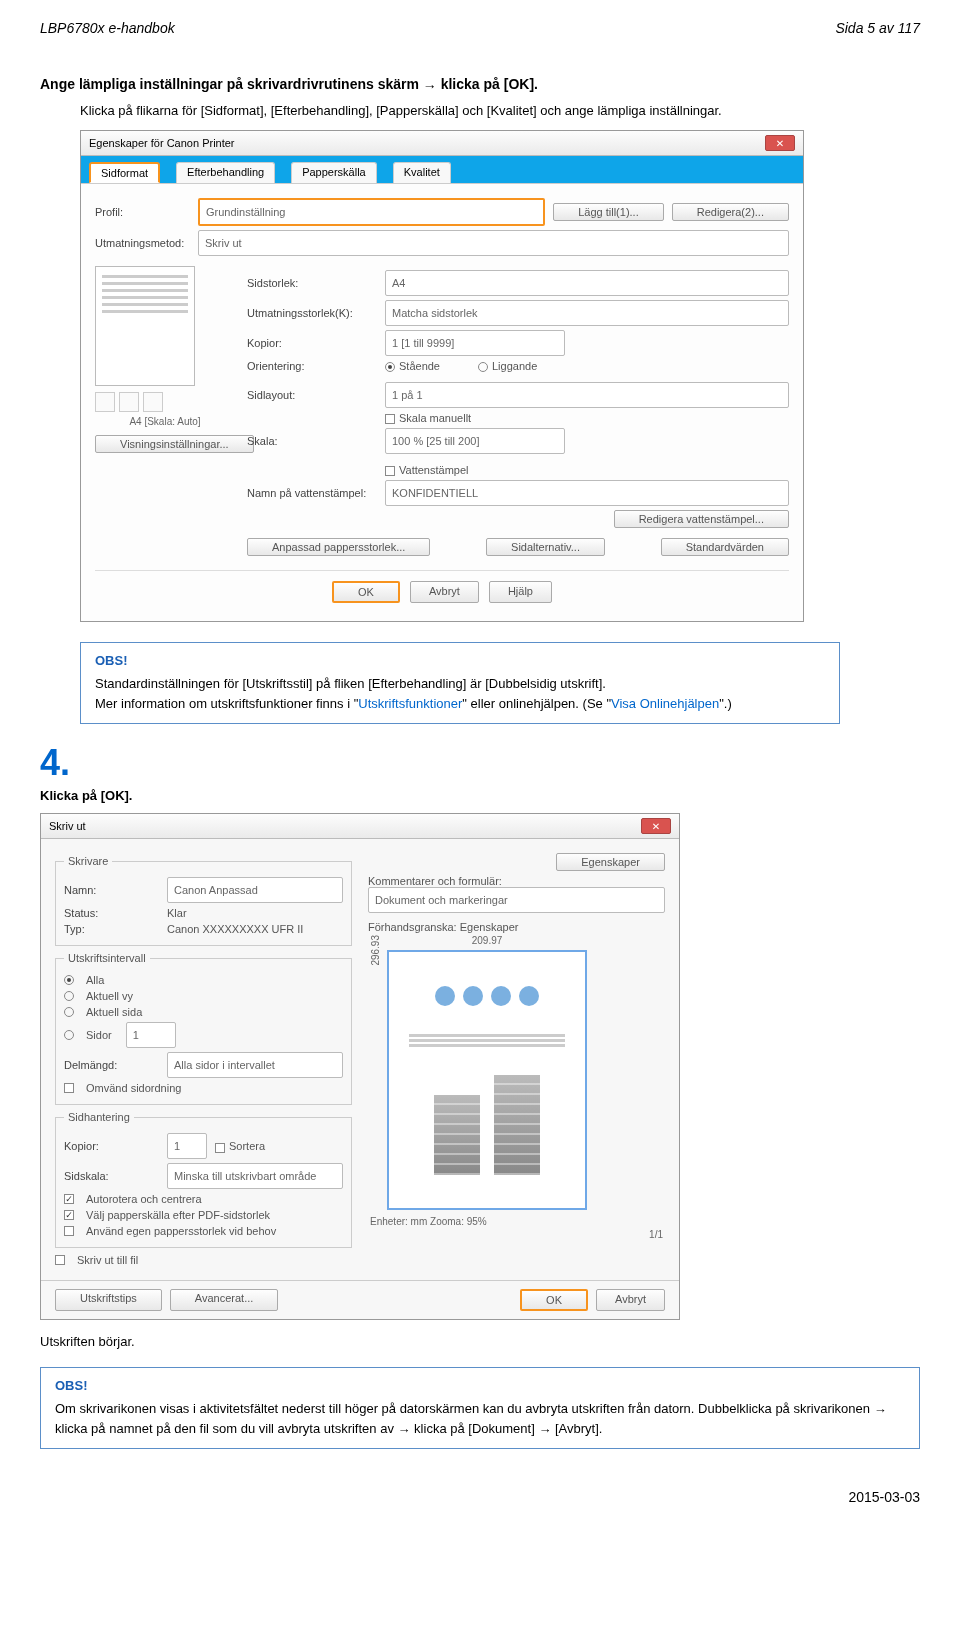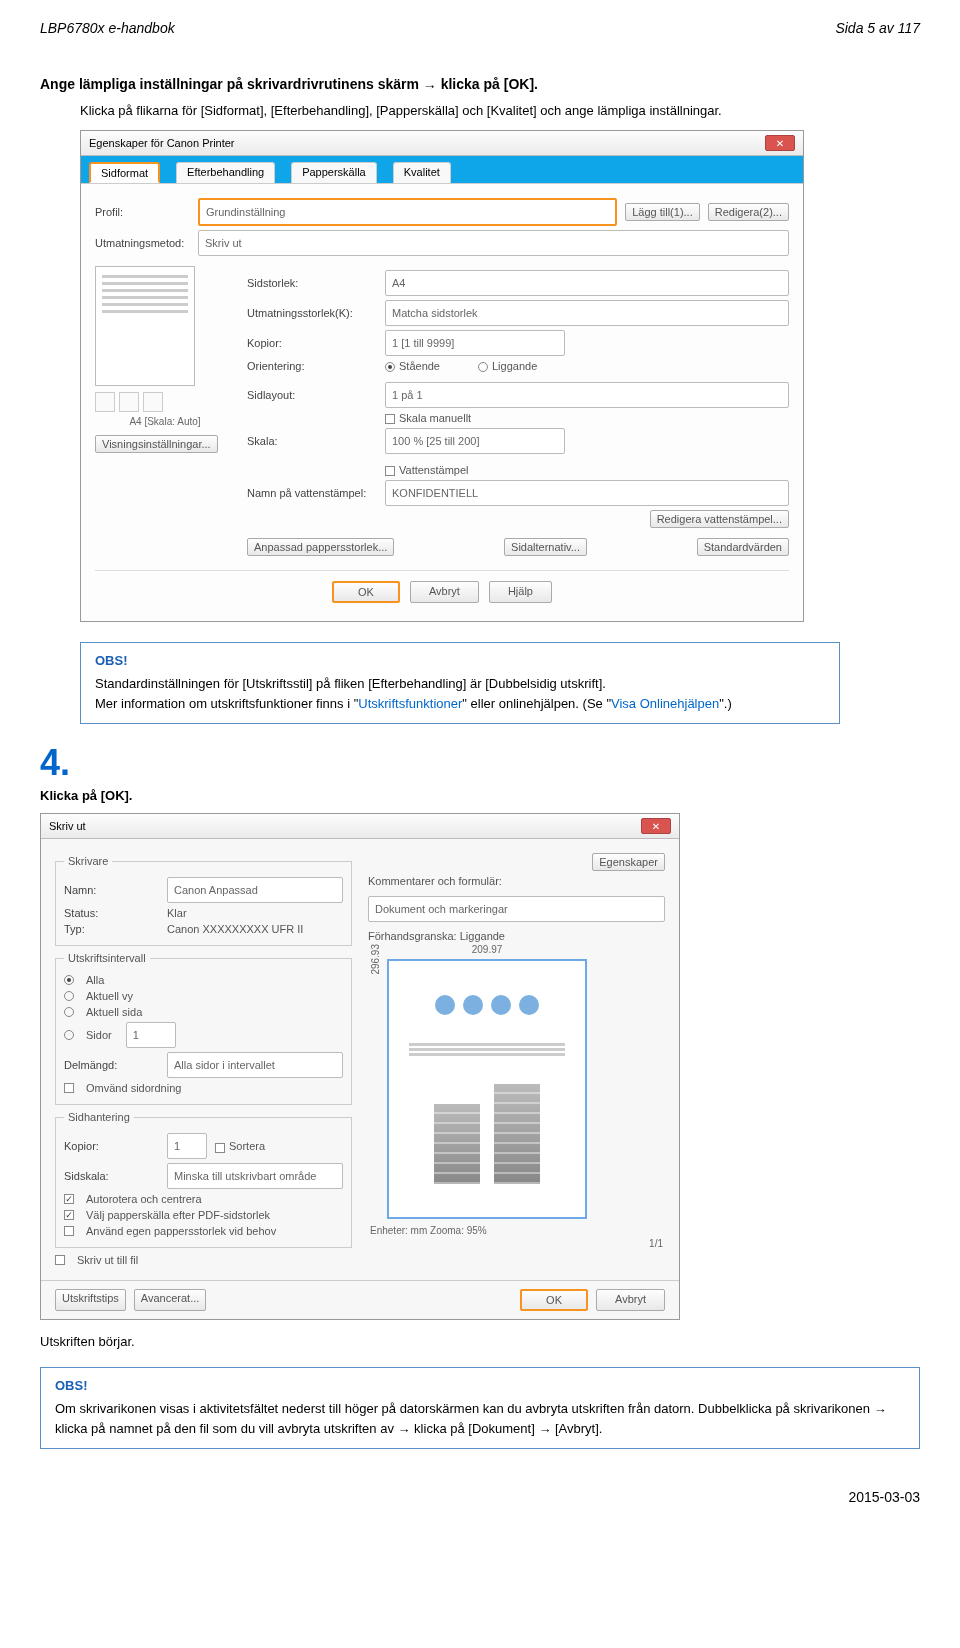--- a/index.html
+++ b/index.html
@@ -89,21 +89,21 @@
     height:18px;
     font-size:11px;
     color:#666;
     border-radius:2px;
     display:flex;align-items:center;
   }
   .input-like.narrow { flex:0 0 180px;}
   .btn-like {
     border:1px solid #aaa;
     background:linear-gradient(#fefefe,#e8e8e8);
-    padding:2px 6px;
+    padding:2px 24px;
     font-size:11px;
     border-radius:2px;
     color:#555;
   }
   .btn-like.highlight { border:2px solid #f7931e; }
   .dlg-footer {
     display:flex;
     justify-content:center;
     gap:10px;
     padding:10px 0 4px 0;
@@ -405,23 +405,23 @@
           <span>Skriv ut till fil</span>
         </div>
     </div>
 
     <div class="col-right">
       <div class="row" style="justify-content:flex-end">
         <span class="btn-like">Egenskaper</span>
       </div>
       <div style="margin-top:4px">
         <div>Kommentarer och formulär:</div>
-        <span class="input-like" style="margin-top:9px;display:flex">Dokument och markeringar</span>
+        <span class="input-like" style="margin-top:0;display:flex">Dokument och markeringar</span>
       </div>
-      <div style="margin-top:8px">Förhandsgranska: Liggande</div>
+      <div style="margin-top:8px">Förhandsgranska: Egenskaper</div>
       <div style="display:flex;align-items:flex-start;gap:4px;">
         <div class="dim-label" style="writing-mode:vertical-rl;transform:rotate(180deg)">296.93</div>
         <div>
           <div class="dim-label" style="text-align:center">209.97</div>
           <div class="preview-page">
             <div class="circle-row">
               <div class="circle"></div>
               <div class="circle"></div>
               <div class="circle"></div>
               <div class="circle"></div>

